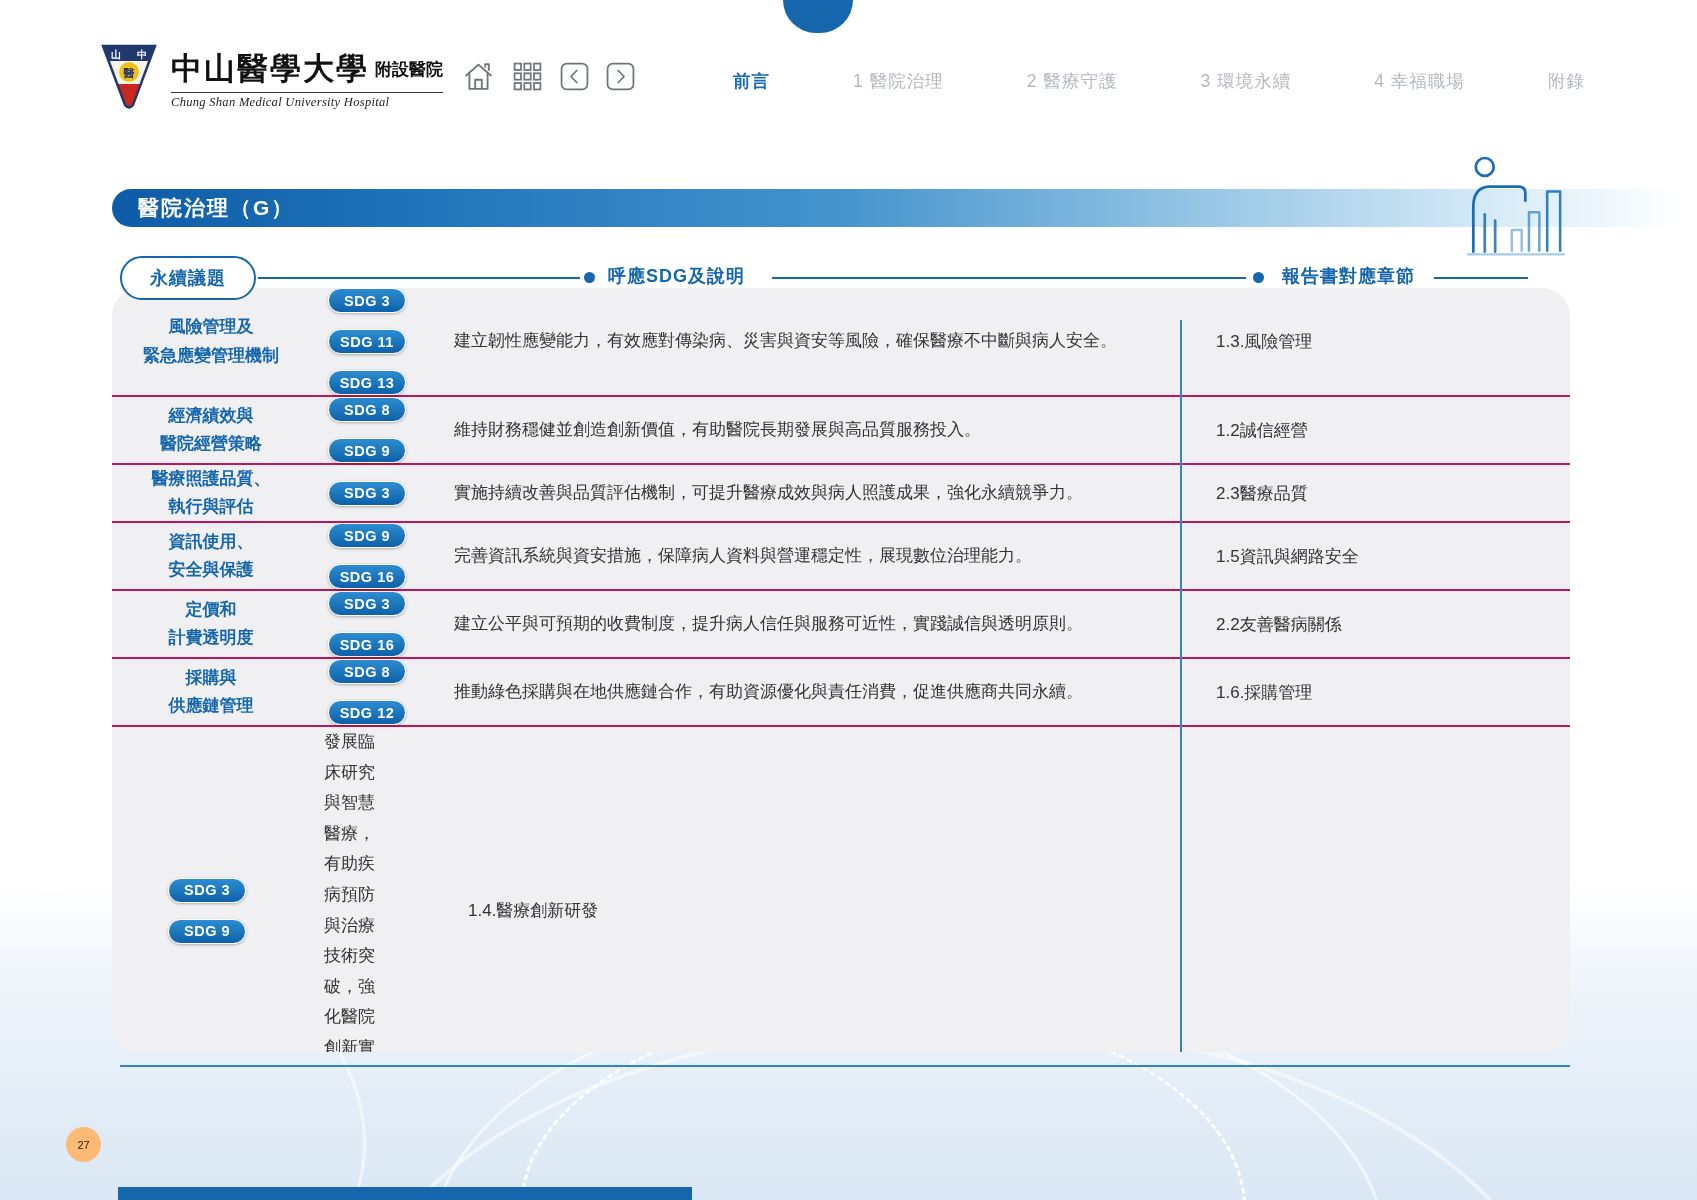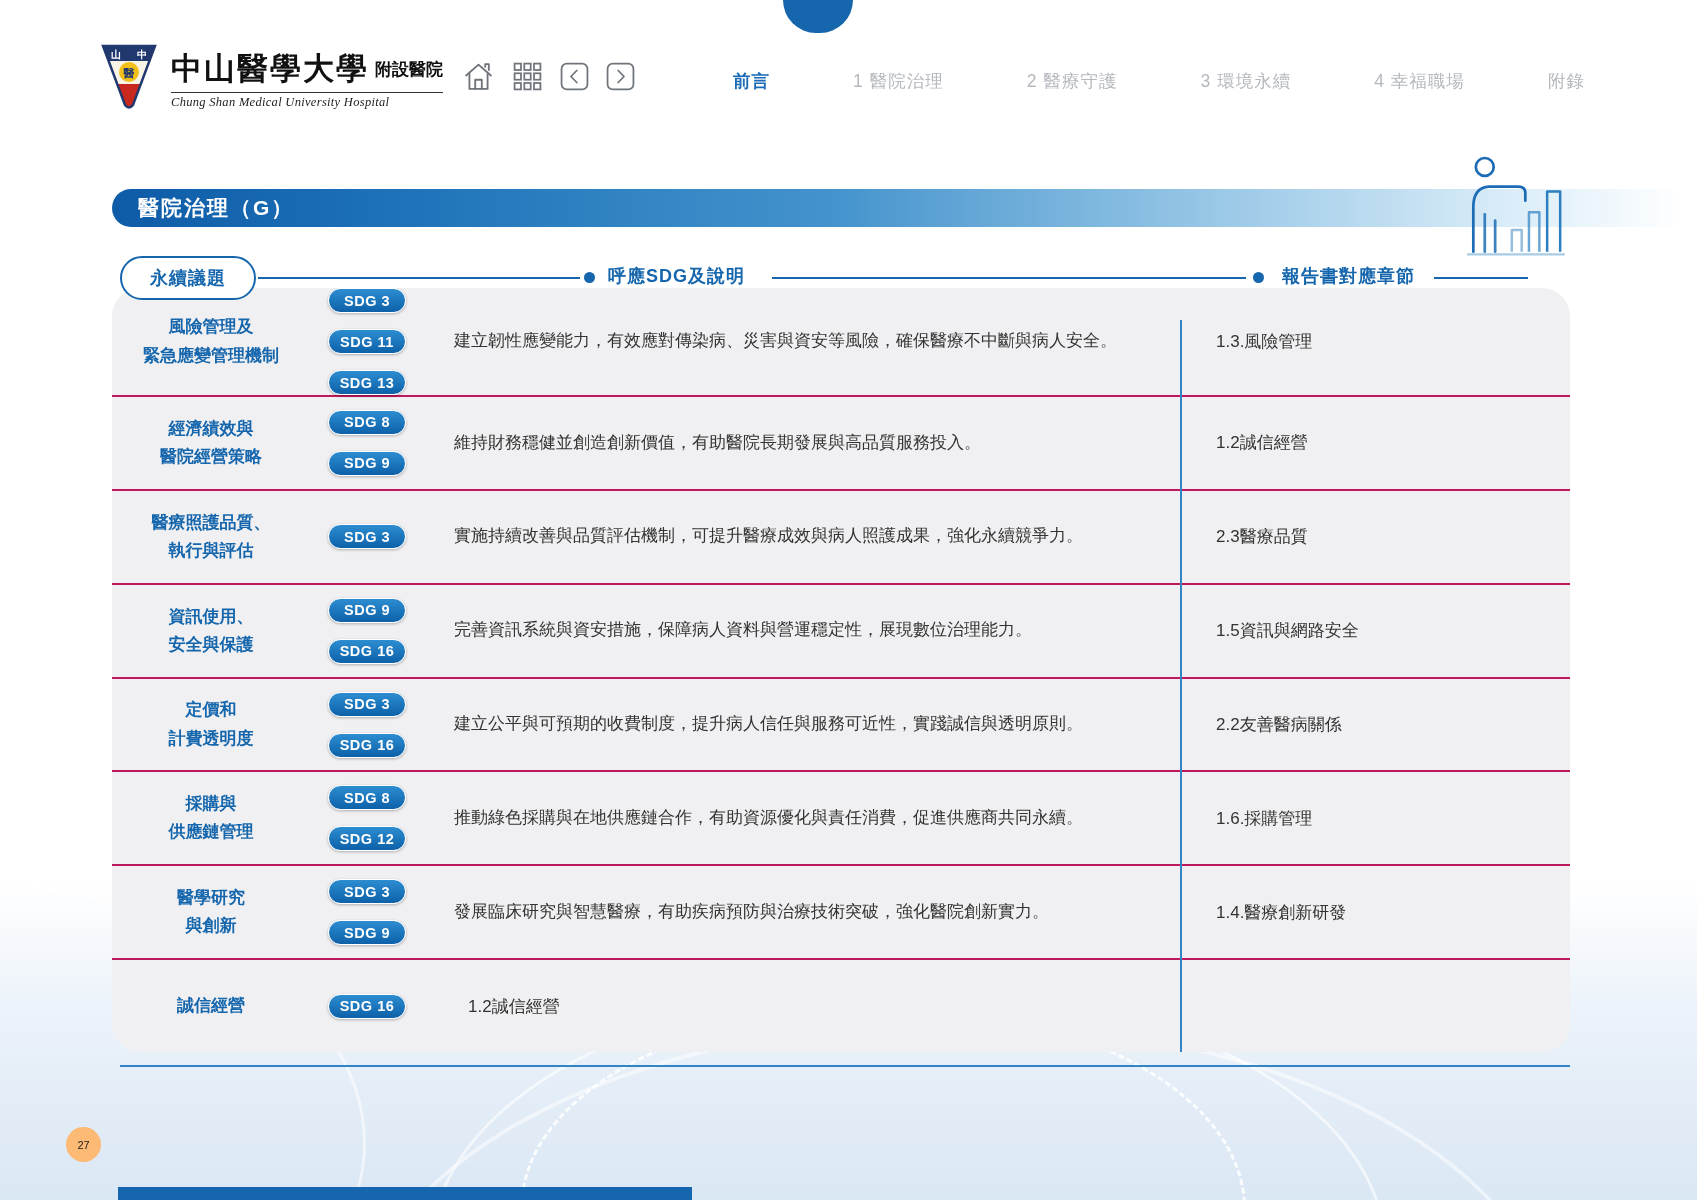--- a/index.html
+++ b/index.html
@@ -258,24 +258,20 @@
           <div>供應鏈管理</div>
         </div>
         <div class="cell-badges">
           <span class="sdg-badge">SDG 8</span>
           <span class="sdg-badge">SDG 12</span>
         </div>
         <div class="cell-desc">推動綠色採購與在地供應鏈合作，有助資源優化與責任消費，促進供應商共同永續。</div>
         <div class="cell-chapter">1.6.採購管理</div>
       </div>
       <div class="row">
-        <div class="cell-topic">
-          <div>醫學研究</div>
-          <div>與創新</div>
-        </div>
         <div class="cell-badges">
           <span class="sdg-badge">SDG 3</span>
           <span class="sdg-badge">SDG 9</span>
         </div>
         <div class="cell-desc">發展臨床研究與智慧醫療，有助疾病預防與治療技術突破，強化醫院創新實力。</div>
         <div class="cell-chapter">1.4.醫療創新研發</div>
       </div>
       <div class="row">
         <div class="cell-topic">
           <div>誠信經營</div>

